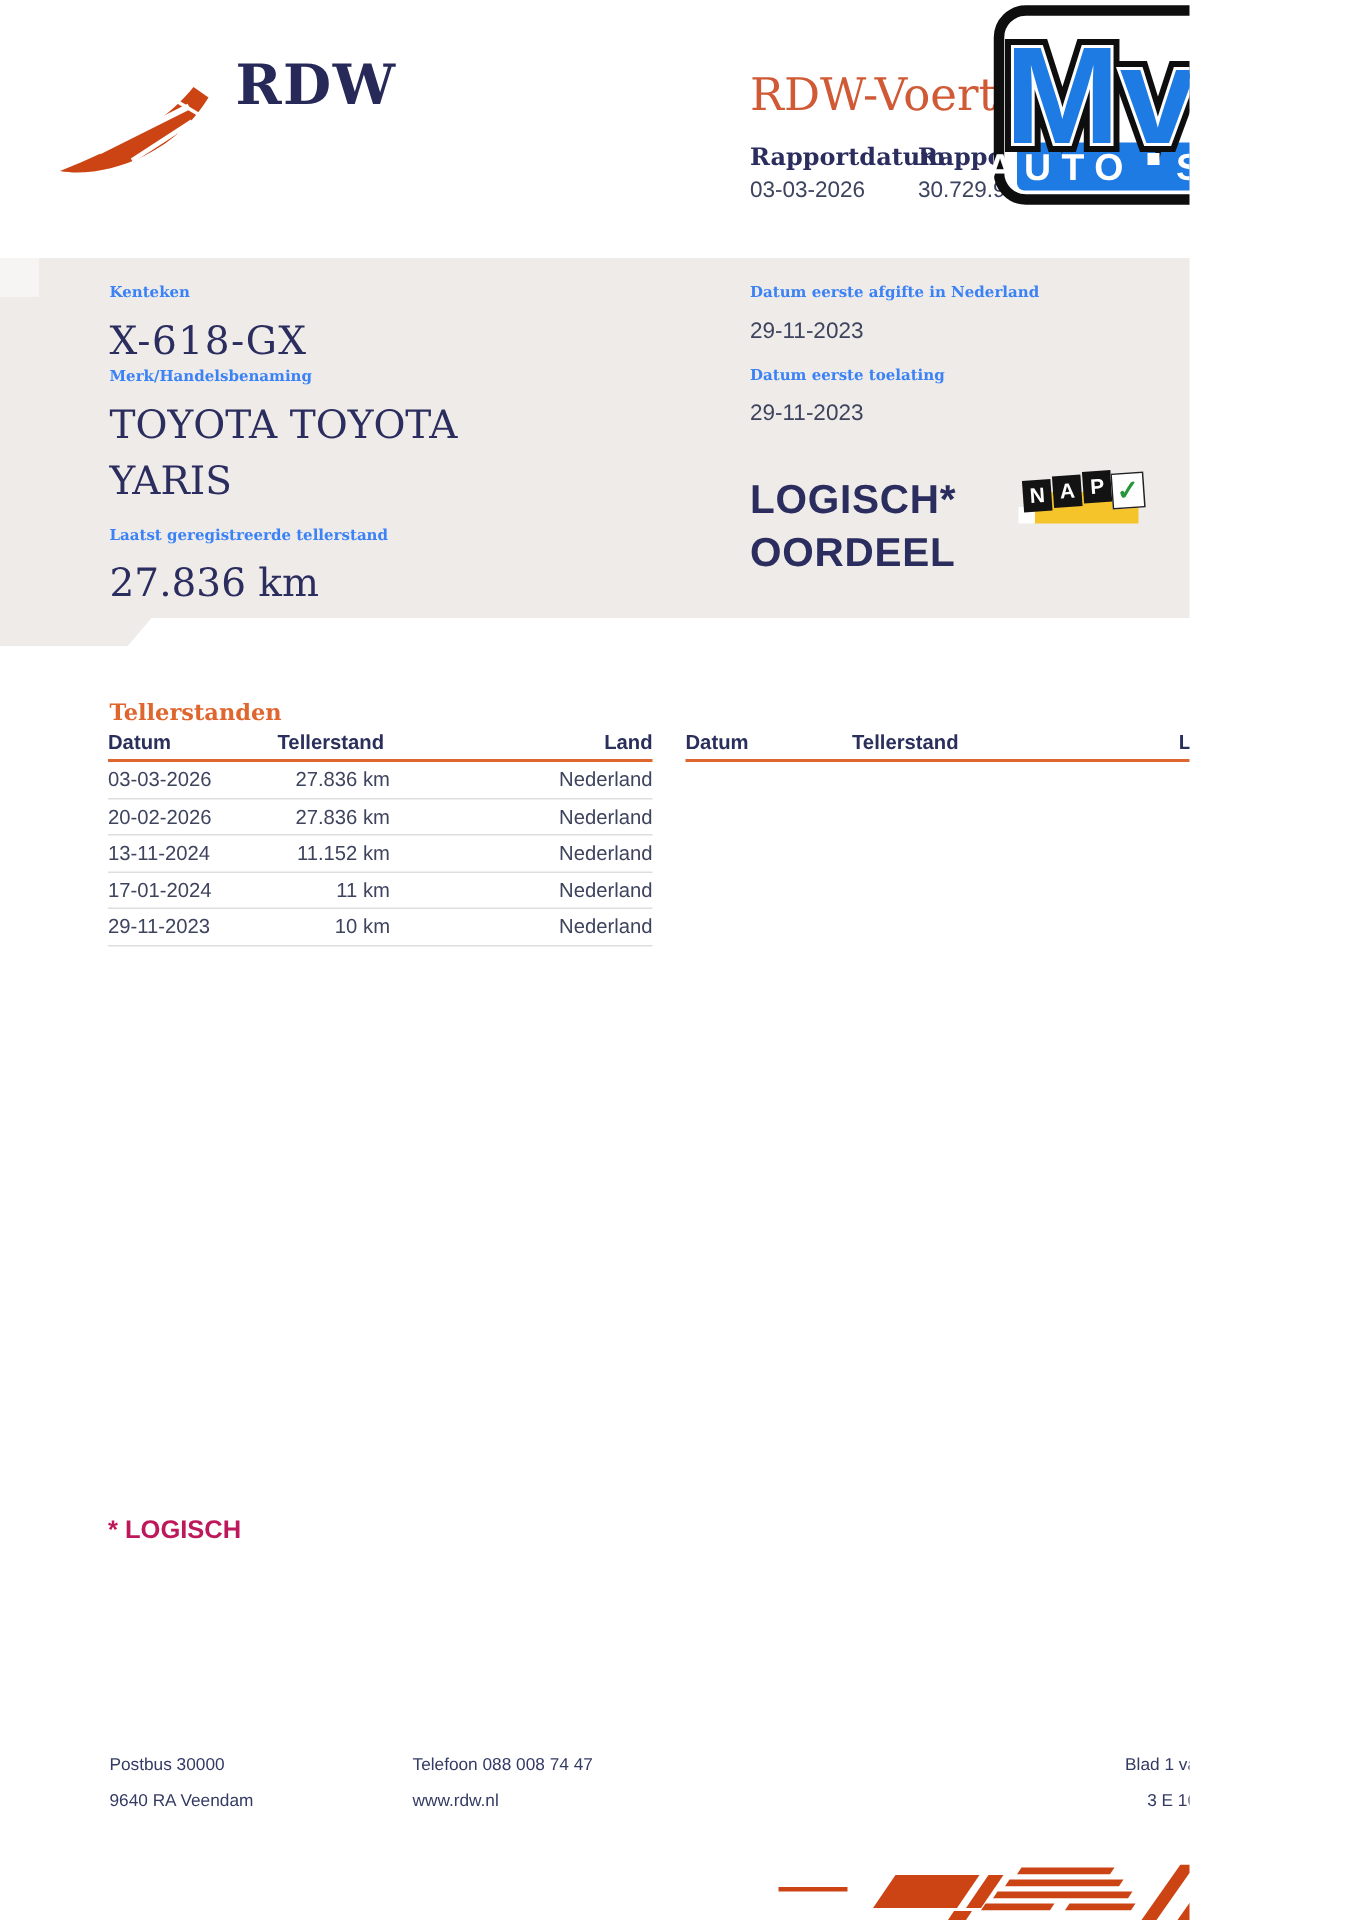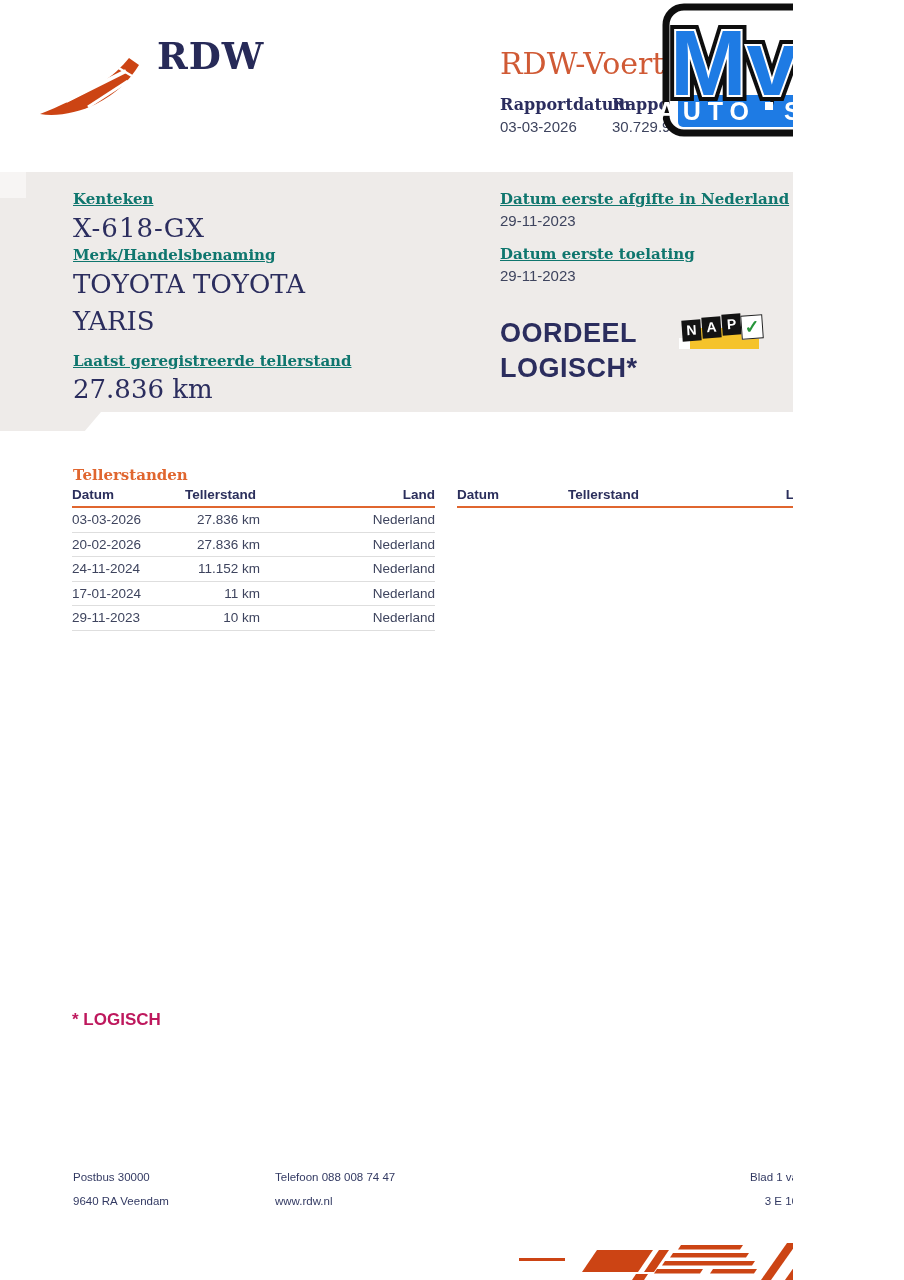--- a/index.html
+++ b/index.html
@@ -30,22 +30,22 @@
   .mvh { left:662px; top:3px; width:211px; height:134px; z-index:30; }
 
   
   .panel { left:0; top:172px; width:802px; height:240px; background:#eeebe9; }
   .panel-notch { left:0; top:172px; width:26px; height:26px; background:rgba(255,255,255,0.5); }
   .panel-tab {
     left:0; top:412px; width:101px; height:19px; background:#eeebe9;
     clip-path:polygon(0 0, 100% 0, 84% 100%, 0 100%);
   }
   .field-label {
-    font-family:"DejaVu Serif", serif; font-weight:bold; font-size:15px;
-    color:#0f766e; white-space:nowrap;text-decoration:underline;
+    font-family:"DejaVu Serif", serif; font-weight:bold; font-size:10px;
+    color:#3b82f6; white-space:nowrap;
   }
   .big-value {
     font-family:"DejaVu Serif", serif; font-size:26px; color:#2b2d5e;
     line-height:37px;
   }
   .sm-value { font-size:15px; color:#3e445e; }
   .verdict {
     font-weight:bold; font-size:27px; line-height:35px; color:#2b2d5e;
     letter-spacing:0.5px;
   }
@@ -135,22 +135,22 @@
   <div class="abs field-label" style="left:73px; top:352px;">Laatst geregistreerde tellerstand</div>
   <div class="abs big-value" style="left:73px; top:371px;">27.836 km</div>
 
   <div class="abs field-label" style="left:500px; top:190px;">Datum eerste afgifte in Nederland</div>
   <div class="abs sm-value" style="left:500px; top:212px;">29-11-2023</div>
 
   <div class="abs field-label" style="left:500px; top:245px;">Datum eerste toelating</div>
   <div class="abs sm-value" style="left:500px; top:267px;">29-11-2023</div>
 
   <div class="abs verdict" style="left:500px; top:316px;">
+    <div>LOGISCH*</div>
     <div>OORDEEL</div>
-    <div>LOGISCH*</div>
   </div>
 
   <div class="abs nap">
     <div class="nap-bar"></div>
     <div class="nap-white-sq"></div>
     <div class="nap-tile" style="left:3px; top:9px;">N</div>
     <div class="nap-tile" style="left:23px; top:6px;">A</div>
     <div class="nap-tile" style="left:43px; top:3px;">P</div>
     <div class="nap-check-tile" style="left:62px; top:4px;">✓</div>
   </div>
@@ -168,21 +168,21 @@
           <div class="tcell c-datum">03-03-2026</div>
           <div class="tcell c-tellerstand">27.836 km</div>
           <div class="tcell c-land">Nederland</div>
         </div>
         <div class="trow">
           <div class="tcell c-datum">20-02-2026</div>
           <div class="tcell c-tellerstand">27.836 km</div>
           <div class="tcell c-land">Nederland</div>
         </div>
         <div class="trow">
-          <div class="tcell c-datum">24-11-2024</div>
+          <div class="tcell c-datum">13-11-2024</div>
           <div class="tcell c-tellerstand">11.152 km</div>
           <div class="tcell c-land">Nederland</div>
         </div>
         <div class="trow">
           <div class="tcell c-datum">17-01-2024</div>
           <div class="tcell c-tellerstand">11 km</div>
           <div class="tcell c-land">Nederland</div>
         </div>
         <div class="trow">
           <div class="tcell c-datum">29-11-2023</div>

